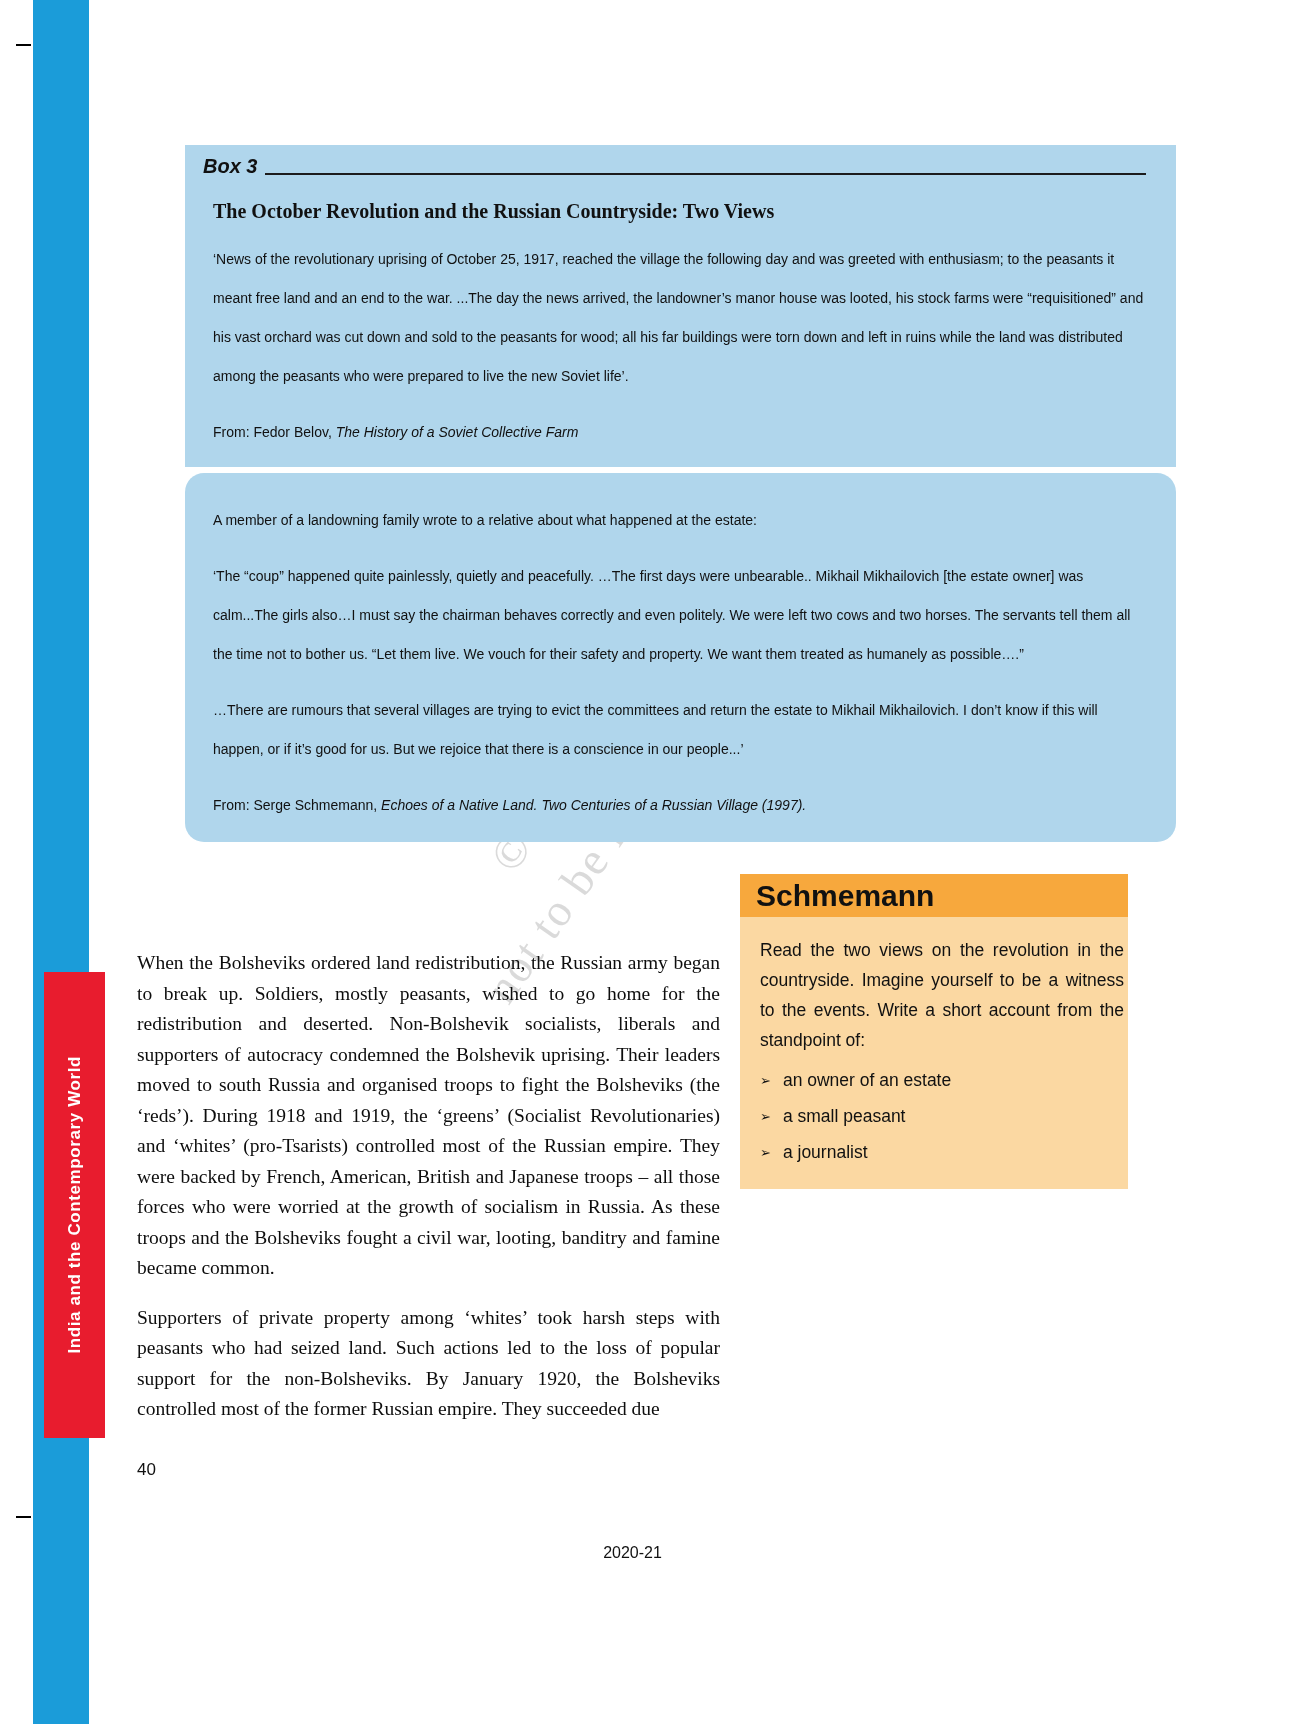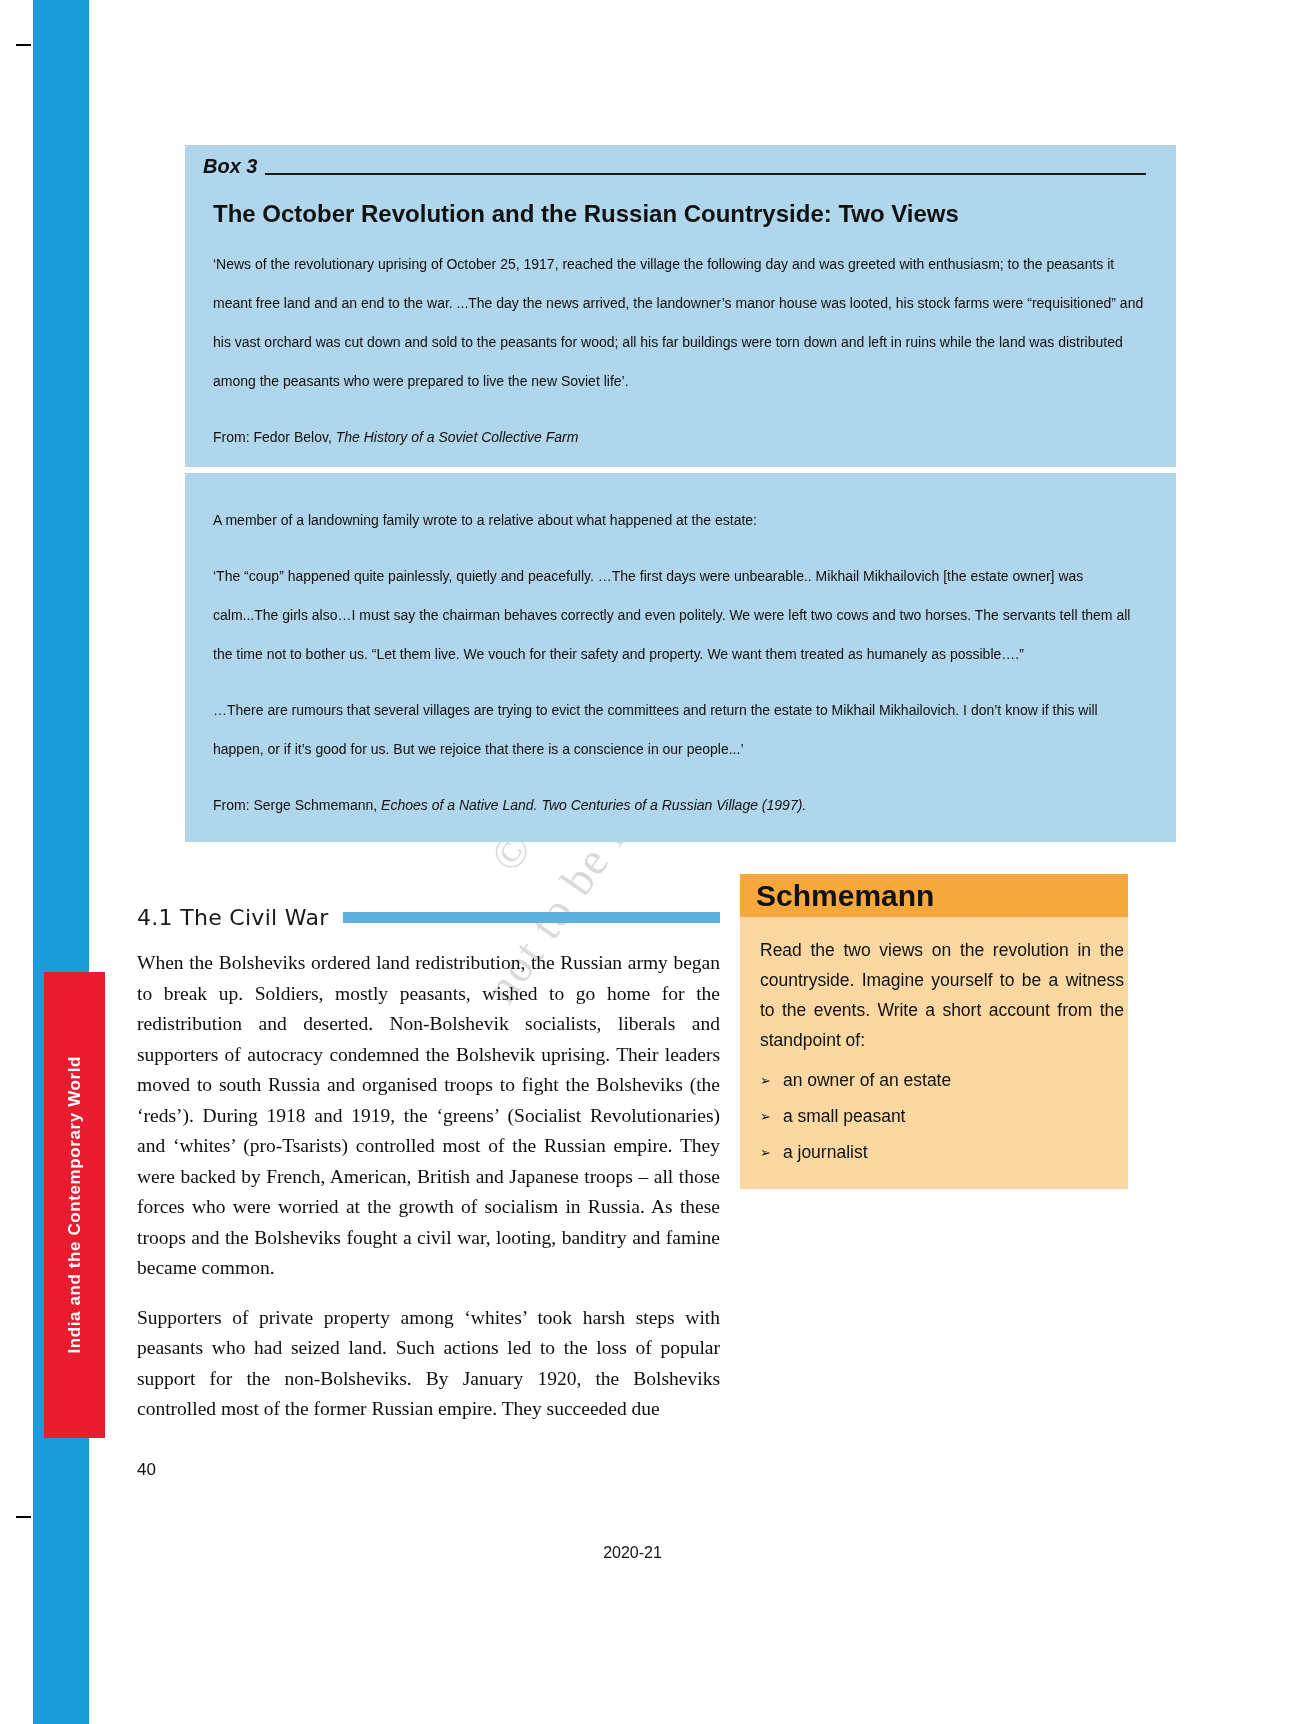--- a/index.html
+++ b/index.html
@@ -32,25 +32,25 @@
   .watermark { position:absolute; left:310px; top:730px; width:560px;
               transform: rotate(-55deg);
               color:#bdbdbd; opacity:0.55; text-align:center;
               font-family:"Liberation Serif", serif; pointer-events:none; }
   .watermark .wm-line { font-size:46px; letter-spacing:2px; line-height:1.55; white-space:nowrap; }
 
   
   .bluebox { position:absolute; left:137px; width:991px;
              background: var(--box-blue, #b0d6ec); box-sizing:border-box;margin-left:48px; }
   .bluebox-1 { top:145px; height:322px; padding:10px 30px 0 18px; }
-  .bluebox-2 { top:473px; height:369px; padding:28px 30px 0 28px; }
+  .bluebox-2 { top:473px; height:369px; padding:28px 30px 0 28px;border-radius:19px; }
   .box3-label-row { display:flex; align-items:flex-end; }
   .box3-label { font-style:italic; font-weight:bold; font-size:20px; white-space:nowrap; }
   .box3-rule { flex:1; border-bottom:2px solid #1c1c1c; margin-left:8px; margin-bottom:3px; }
-  .bluebox h3 { margin:22px 0 0 10px; font-size:24px; font-weight:bold; }
+  .bluebox h3 { margin:22px 0 0 10px; font-size:20px; font-weight:bold;font-family:Liberation Serif, serif; }
   .bluebox p  { margin:17px 0 0 10px; font-size:14px; line-height:39px; }
   .bluebox-2 p { margin-left:0; }
   .bluebox .source i { font-style:italic; }
 
   
   .section-head-row { position:absolute; left:137px; top:905px; width:583px;
               display:flex; align-items:center; }
   .section-head { font-size:22px; letter-spacing:0.3px; white-space:nowrap;
               font-family:"DejaVu Sans", sans-serif; color:#1a1a1a; }
   .head-bar { flex:1; height:11px; margin-left:14px;
@@ -107,24 +107,20 @@
     <p class="source"><span>From: Fedor Belov, </span><i>The History of a Soviet Collective Farm</i></p>
   </div>
 
   <div class="bluebox bluebox-2">
     <p style="margin-top:0;">A member of a landowning family wrote to a relative about what happened at the estate:</p>
     <p>‘The “coup” happened quite painlessly, quietly and peacefully. …The first days were unbearable.. Mikhail Mikhailovich [the estate owner] was calm...The girls also…I must say the chairman behaves correctly and even politely. We were left two cows and two horses. The servants tell them all the time not to bother us. “Let them live. We vouch for their safety and property. We want them treated as humanely as possible….”</p>
     <p>…There are rumours that several villages are trying to evict the committees and return the estate to Mikhail Mikhailovich.  I don’t know if this will happen, or if it’s good for us. But we rejoice that there is a conscience in our people...’</p>
     <p class="source"><span>From: Serge Schmemann, </span><i>Echoes of a Native Land. Two Centuries of a Russian Village (1997).</i></p>
   </div>
 
-  <div class="section-head-row">
-    <span class="section-head">4.1 The Civil War</span>
-    <span class="head-bar"></span>
-  </div>
 
   <div class="body-col">
     <p>When the Bolsheviks ordered land redistribution, the Russian army began to break up. Soldiers, mostly peasants, wished to go home for the redistribution and deserted. Non-Bolshevik socialists, liberals and supporters of autocracy condemned the Bolshevik uprising.  Their leaders moved to south Russia and organised troops to fight the Bolsheviks (the ‘reds’). During 1918 and 1919, the ‘greens’ (Socialist Revolutionaries) and ‘whites’ (pro-Tsarists) controlled most of the Russian empire. They were backed by French, American, British and Japanese troops – all those forces who were worried at the growth of socialism in Russia. As these troops and the Bolsheviks fought a civil war, looting, banditry and famine became common.</p>
     <p>Supporters of private property among ‘whites’ took harsh steps with peasants who had seized land.  Such actions led to the loss of popular support for the non-Bolsheviks. By January 1920, the Bolsheviks controlled most of the former Russian empire. They succeeded due</p>
   </div>
 
   <div class="activity">
     <div class="activity-head">Schmemann</div>
     <div class="activity-body">
       <p class="intro">Read the two views on the revolution in the countryside. Imagine yourself to be a witness to the events. Write a short account from the standpoint of:</p>

